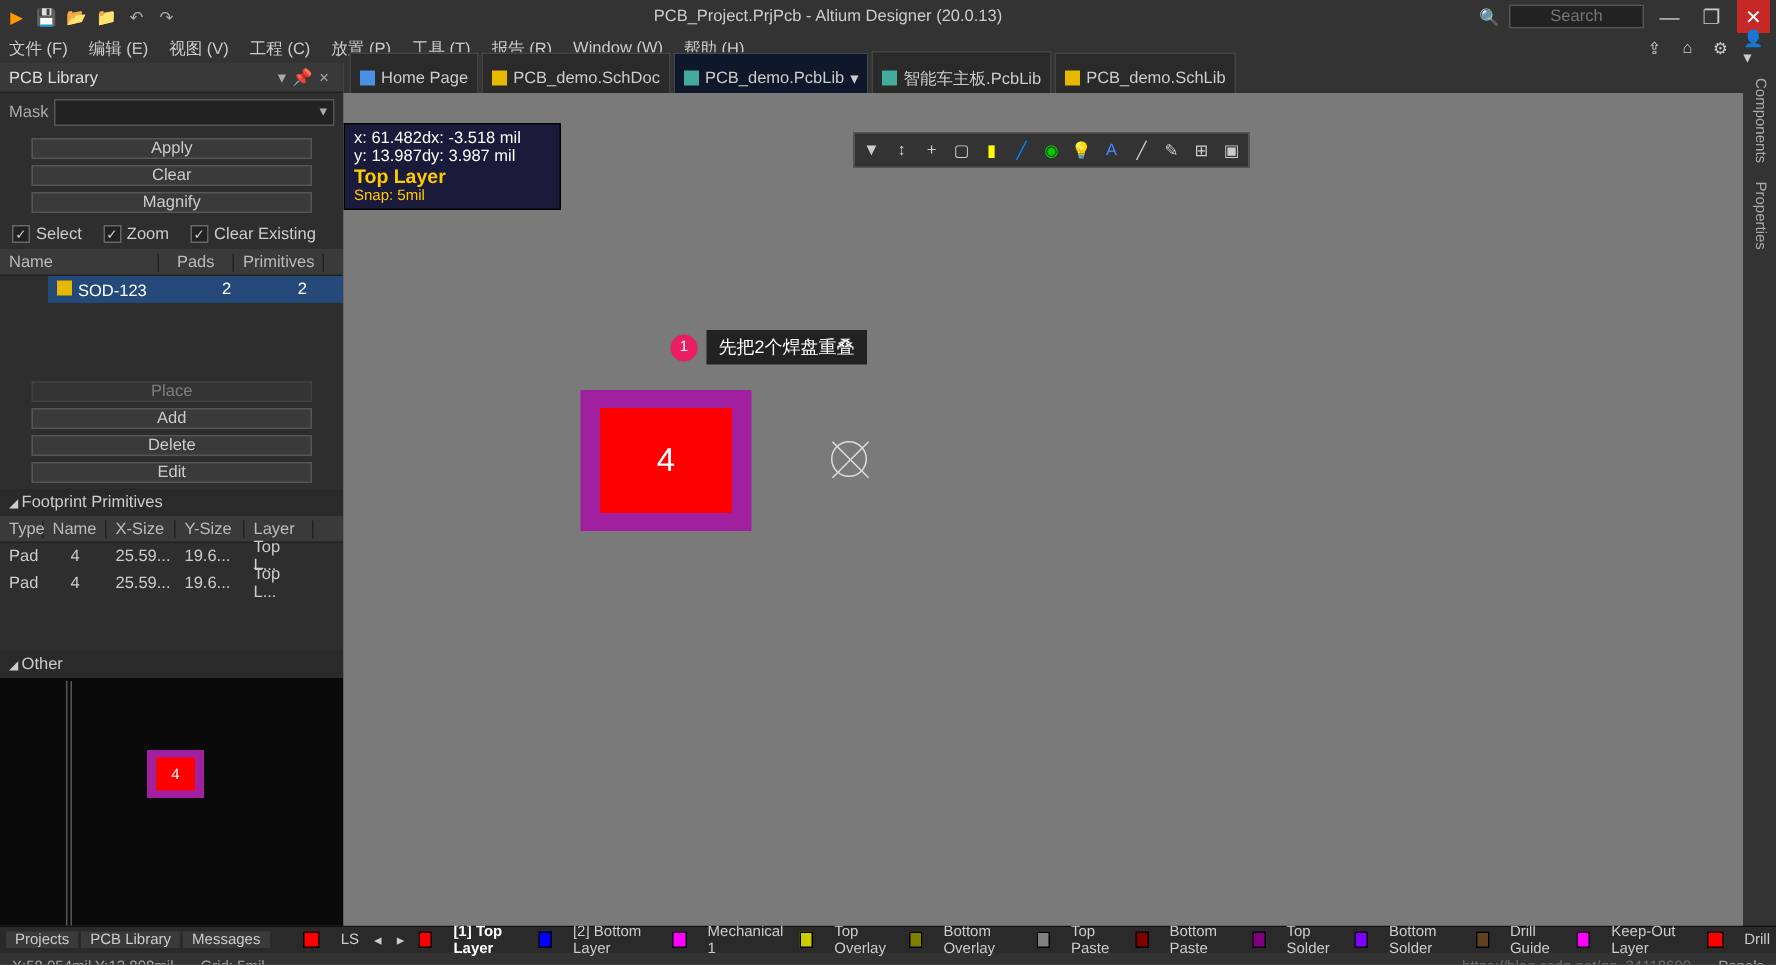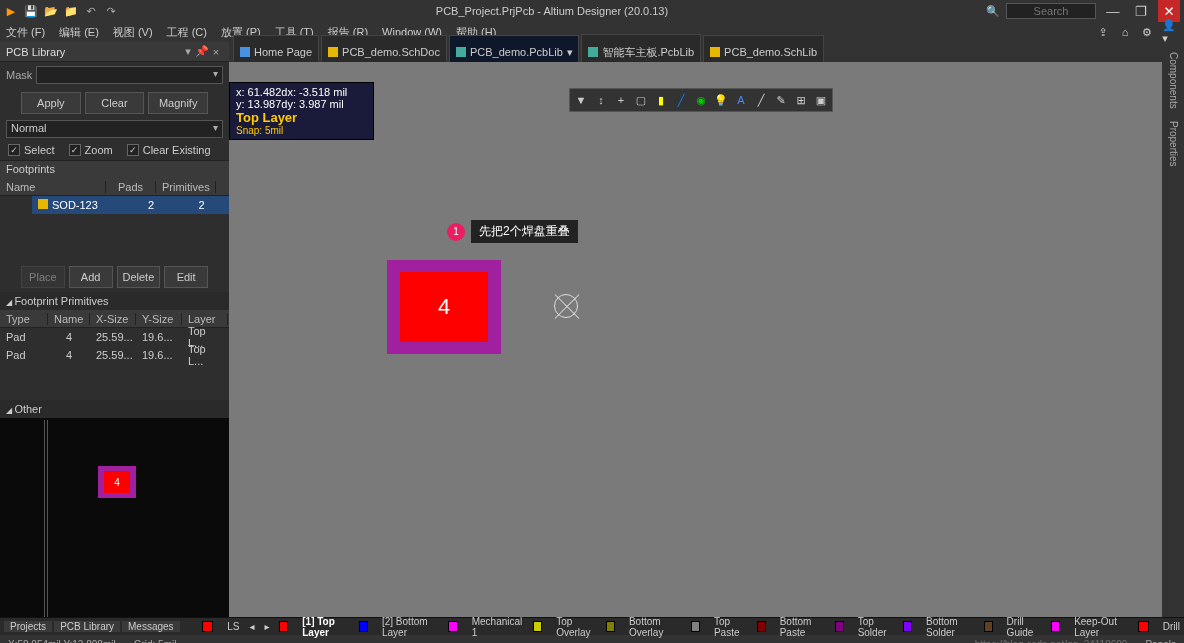--- a/index.html
+++ b/index.html
@@ -25,21 +25,21 @@
 
 
 .left-panel { width:229px; background:#2e2e2e; display:flex; flex-direction:column; }
 .panel-head { height:20px; background:#393939; display:flex; align-items:center; padding:0 6px; border-bottom:1px solid #222; }
 .panel-head .ttl { flex:1; color:#ddd; }
 .panel-head .ico { width:14px; text-align:center; color:#aaa; }
 .mask-row { display:flex; align-items:center; padding:4px 6px; gap:4px; }
 .mask-row label { color:#aaa; }
 .combo { flex:1; height:18px; background:#222; border:1px solid #555; position:relative; }
 .combo:after { content:"▾"; position:absolute; right:4px; top:1px; color:#aaa; font-size:10px; }
-.btn-row { display:flex; gap:4px; padding:4px 21px; }
+.btn-row { display:flex; gap:4px; padding:4px 21px;flex-direction:column; }
 .btn { flex:1; height:22px; background:#3a3a3a; border:1px solid #555; color:#ccc; font-size:11px; }
 .dropdown { margin:2px 6px; height:18px; background:#222; border:1px solid #555; padding:1px 4px; color:#ccc; position:relative; }
 .dropdown:after { content:"▾"; position:absolute; right:4px; top:1px; color:#aaa; font-size:10px; }
 .check-row { display:flex; gap:14px; padding:4px 8px; align-items:center; }
 .check-row label { display:flex; align-items:center; gap:4px; color:#ccc; }
 .cb { width:12px; height:12px; background:#222; border:1px solid #666; display:inline-flex; align-items:center; justify-content:center; font-size:9px; color:#ccc; }
 .section-hd { height:18px; background:#3a3a3a; padding:2px 6px; color:#ccc; border-top:1px solid #222; }
 .tbl-hd { display:flex; background:#3a3a3a; height:18px; align-items:center; border-bottom:1px solid #222; }
 .tbl-hd div { padding:0 6px; color:#bbb; border-right:1px solid #222; }
 .tbl-row { display:flex; height:18px; align-items:center; }
@@ -91,21 +91,21 @@
 .ls-btn { padding:0 6px; background:#3a3a3a; color:#ccc; }
 .status-bar { height:18px; background:#333; display:flex; align-items:center; padding:0 8px; gap:18px; color:#aaa; font-size:10px; }
 .status-bar .r { margin-left:auto; }
 
 .fp-ico { width:10px; height:10px; background:#e6b800; display:inline-block; margin-right:4px; }
 
 .col-name { width:106px; }
 .col-pads { width:50px; text-align:center; }
 .col-prim { width:60px; text-align:center; }
 
-.p-type { width:48px; }
+.p-type { width:29px; }
 .p-name { width:42px; text-align:center; }
 .p-x { width:46px; }
 .p-y { width:46px; }
 .p-l { width:46px; }
 </style>
 </head>
 <body>
 
 <div class="titlebar">
   <div class="left">
@@ -155,36 +155,34 @@
     </div>
     <div class="mask-row">
       <label>Mask</label>
       <div class="combo"></div>
     </div>
     <div class="btn-row">
       <button class="btn">Apply</button>
       <button class="btn">Clear</button>
       <button class="btn">Magnify</button>
     </div>
-    <div class="dropdown">Normal</div>
     <div class="check-row">
       <label>
           <span class="cb">✓</span>
           <span>Select</span>
         </label>
       <label>
           <span class="cb">✓</span>
           <span>Zoom</span>
         </label>
       <label>
           <span class="cb">✓</span>
           <span>Clear Existing</span>
         </label>
     </div>
-    <div class="section-hd">Footprints</div>
     <div class="tbl-hd">
       <div class="col-name">Name</div>
       <div class="col-pads">Pads</div>
       <div class="col-prim">Primitives</div>
     </div>
     <div class="tbl-body">
       <div class="tbl-row sel">
         <div class="col-name"><span class="fp-ico"></span><span>SOD-123</span></div>
         <div class="col-pads">2</div>
         <div class="col-prim">2</div>

